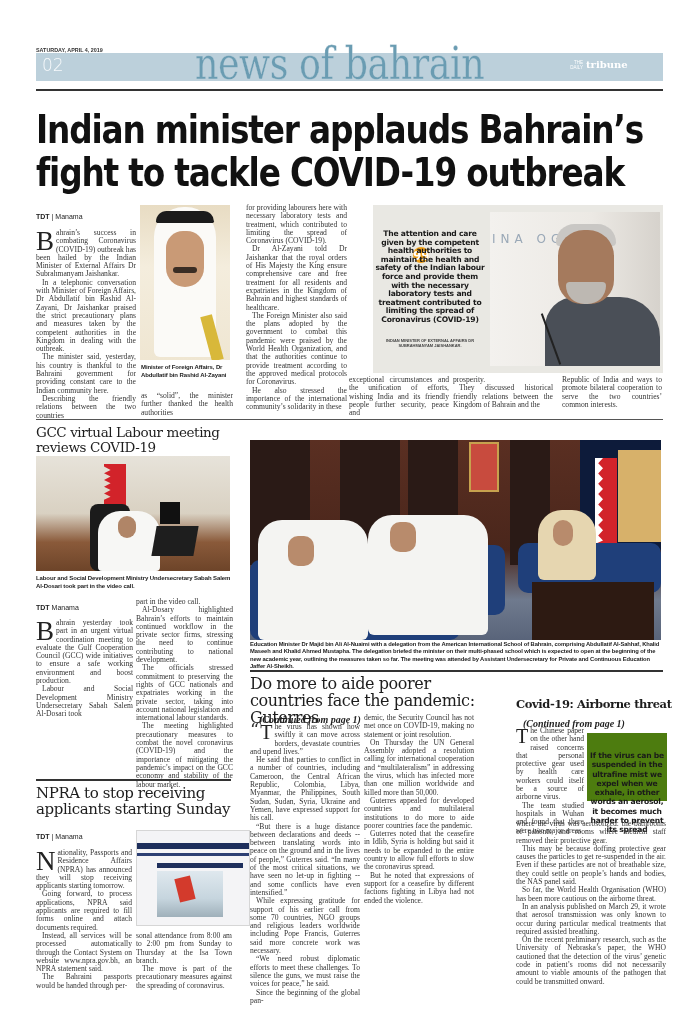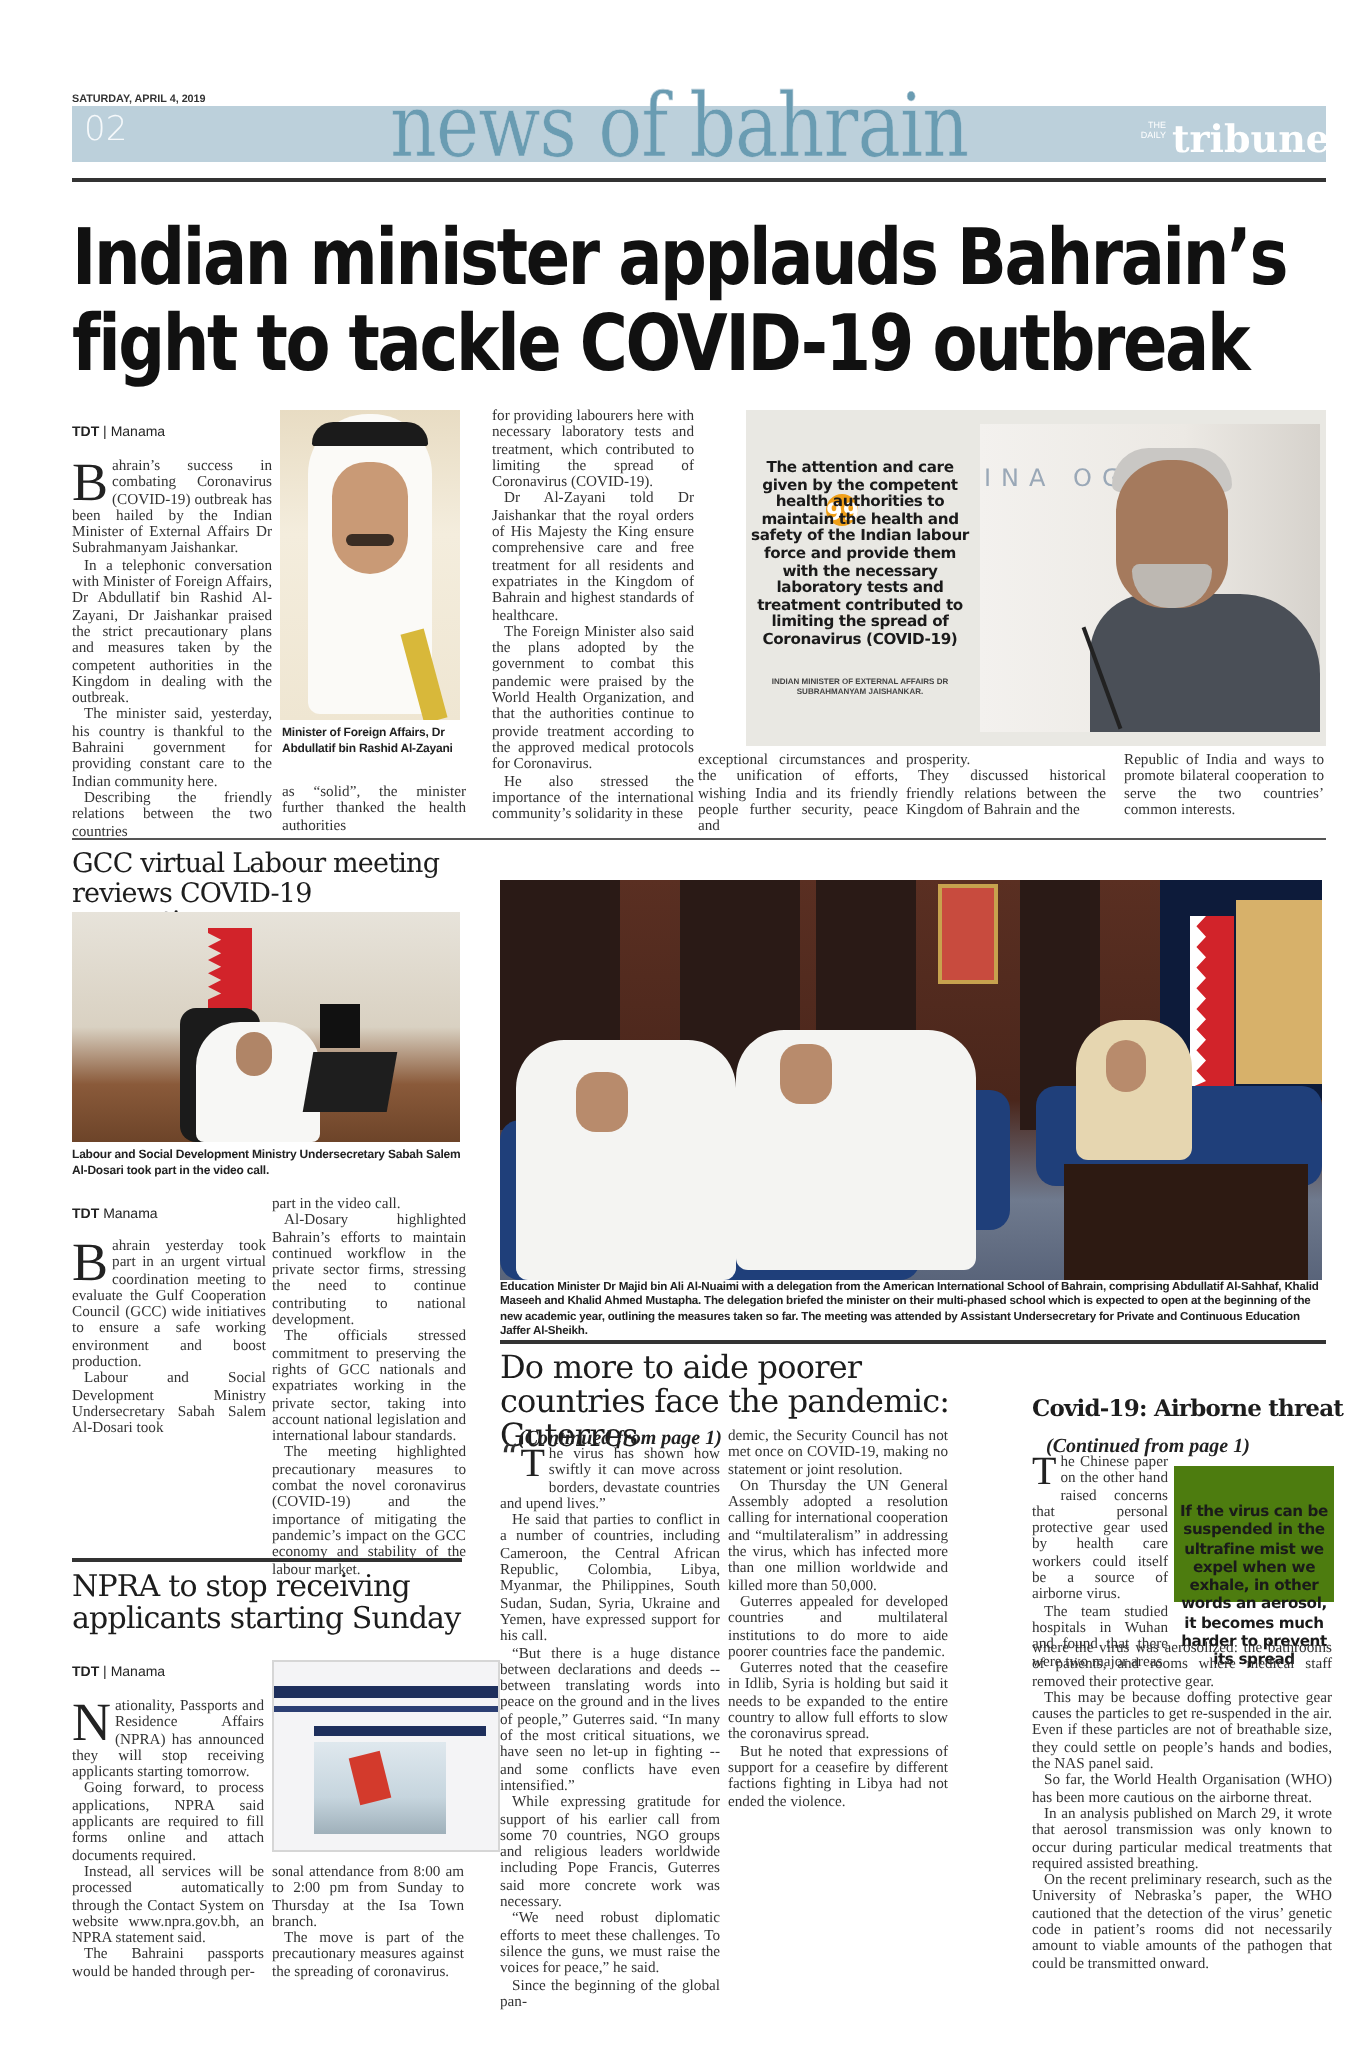--- a/index.html
+++ b/index.html
@@ -16,21 +16,21 @@
   .caption { font-family: "Liberation Sans", sans-serif; font-size: 6px; line-height: 7.6px; font-weight: bold; color: #222; letter-spacing: -0.1px; }
   .rule { position: absolute; height: 1px; background: #555; }
   .rule.thick { height: 2px; background: #333; }
   .sec-head { font-family: "DejaVu Serif", serif; color: #1d1d1d; font-weight: normal; letter-spacing: -0.4px; }
 
   
   #date { left: 36px; top: 47px; font-family: "Liberation Sans", sans-serif; font-size: 5.4px; font-weight: bold; color: #333; }
   #band { left: 36px; top: 53px; width: 627px; height: 28px; background: #bcd0db; }
   #page-no { left: 42px; top: 55px; font-family: "DejaVu Sans", sans-serif; font-size: 17px; font-weight: 200; color: #f6f9fb; }
   #section-title { left: 195px; top: 38px; font-family: "DejaVu Serif", serif; font-size: 44px; font-weight: normal; color: #6a9cb2; letter-spacing: -0.5px; transform: scaleX(0.92); transform-origin: left; -webkit-text-stroke: 0.3px #bcd0db; font-stretch: condensed; }
-  #logo { left: 586px; top: 59px; font-family: "DejaVu Serif", serif; font-size: 19px; font-weight: bold; color: #fff; }
+  #logo { left: 586px; top: 59px; font-family: "DejaVu Serif", serif; font-size: 10px; font-weight: bold; color: #fff; }
   #logo-small { left: 565px; top: 60px; font-family: "Liberation Sans", sans-serif; font-size: 4.5px; line-height: 5px; color: #fff; text-align: right; }
 
   
   #headline { left: 36px; top: 108px; width: 630px; font-family: "DejaVu Sans", sans-serif; font-weight: bold; font-size: 39px; line-height: 43px; color: #111; letter-spacing: -1.4px; transform: scaleX(0.84); transform-origin: left top; width: 760px; }
 
   
   .photo { position: absolute; overflow: hidden; }
   .ph-minister { left: 140px; top: 205px; width: 90px; height: 155px; background: linear-gradient(180deg, #e8dcc3 0%, #f4eddd 40%, #efe6d2 100%); }
   .ph-minister .ghutra { position:absolute; left: 14px; top: 2px; width: 62px; height: 150px; background: #fbfaf7; border-radius: 30px 30px 6px 6px; }
   .ph-minister .agal { position:absolute; left: 16px; top: 6px; width: 58px; height: 12px; background: #1b1b1b; border-radius: 30px 30px 4px 4px; }

